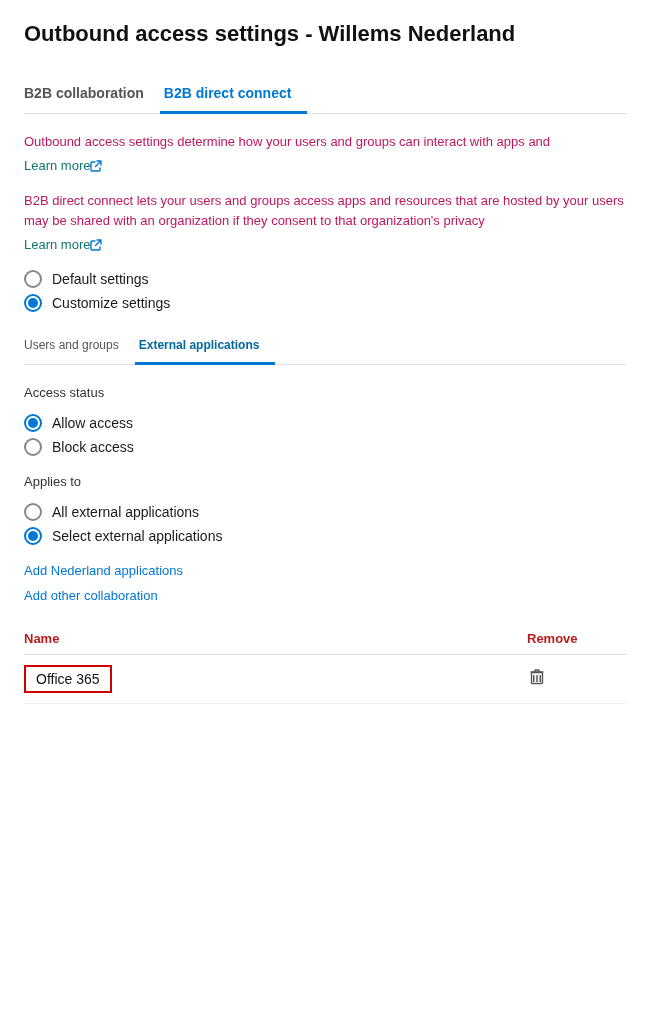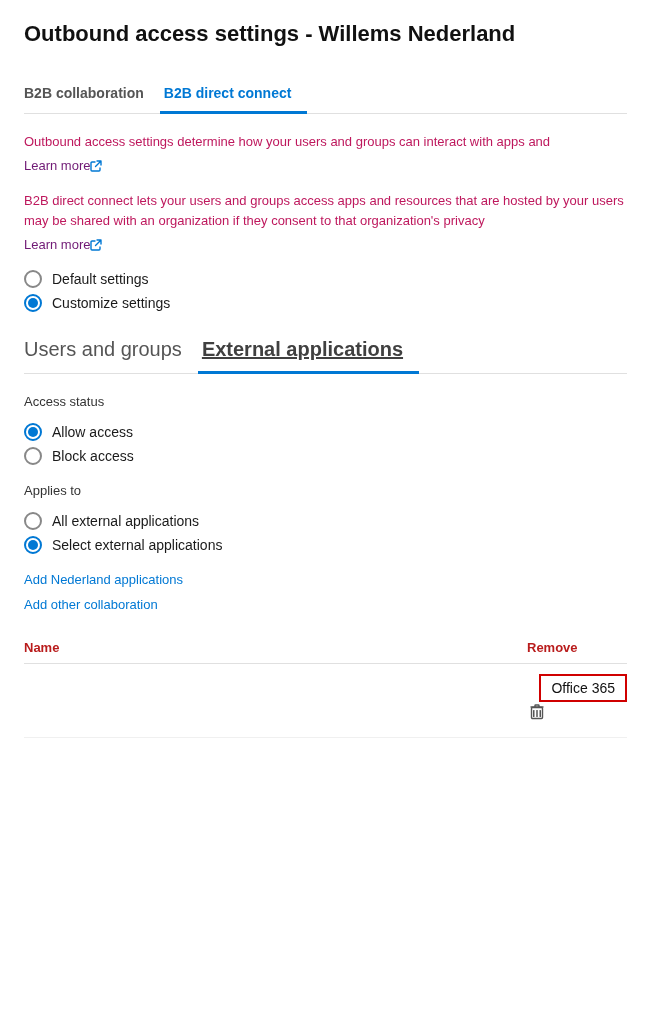--- a/index.html
+++ b/index.html
@@ -41,21 +41,21 @@
       font-weight: 600;
     }
     .description {
       font-size: 13px;
       color: #be185d;
       line-height: 1.5;
       margin-bottom: 6px;
       overflow: hidden;
     }
     .learn-more {
-      color: #701a75;
+      color: #0f766e;
       font-size: 13px;
       text-decoration: none;
       display: inline-flex;
       align-items: center;
       margin-bottom: 18px;
       cursor: pointer;
     }
     .radio-group {
       display: flex;
       flex-direction: column;
@@ -92,31 +92,30 @@
     .section-tabs {
       display: flex;
       gap: 0;
       border-bottom: 1px solid #e0e0e0;
       margin-bottom: 20px;
       margin-top: 8px;
     }
     .section-tab {
       padding: 8px 16px 10px 4px;
       cursor: pointer;
-      font-size: 20px;
+      font-size: 12px;
       color: #555;
       border-bottom: 3px solid transparent;
       margin-bottom: -1px;
     }
     .section-tab:first-child { padding-left: 0; }
     .section-tab.active {
-      color: #404040;
+      color: #0369a1;
       border-bottom: 3px solid #0078d4;
       font-weight: 600;
-      text-decoration: underline;
     }
     .section-label {
       font-size: 13px;
       color: #333;
       margin-bottom: 14px;
       font-weight: 400;
     }
     .link-button {
       color: #0078d4;
       font-size: 13px;
@@ -133,24 +132,23 @@
       padding: 8px 0;
       border-bottom: 1px solid #e0e0e0;
       font-size: 13px;
       font-weight: 600;
       color: #b91c1c;
     }
     .col-name { flex: 1; }
     .col-remove { width: 100px; text-align: left; }
     .table-row {
       display: flex;
-      align-items: flex-end;
+      align-items: center;
       padding: 10px 0;
       border-bottom: 1px solid #f0f0f0;
-      flex-direction: column;
     }
     .cell-name {
       flex: 1;
     }
     .cell-remove {
       width: 100px;
       text-align: left;
     }
     .name-box {
       display: inline-block;

